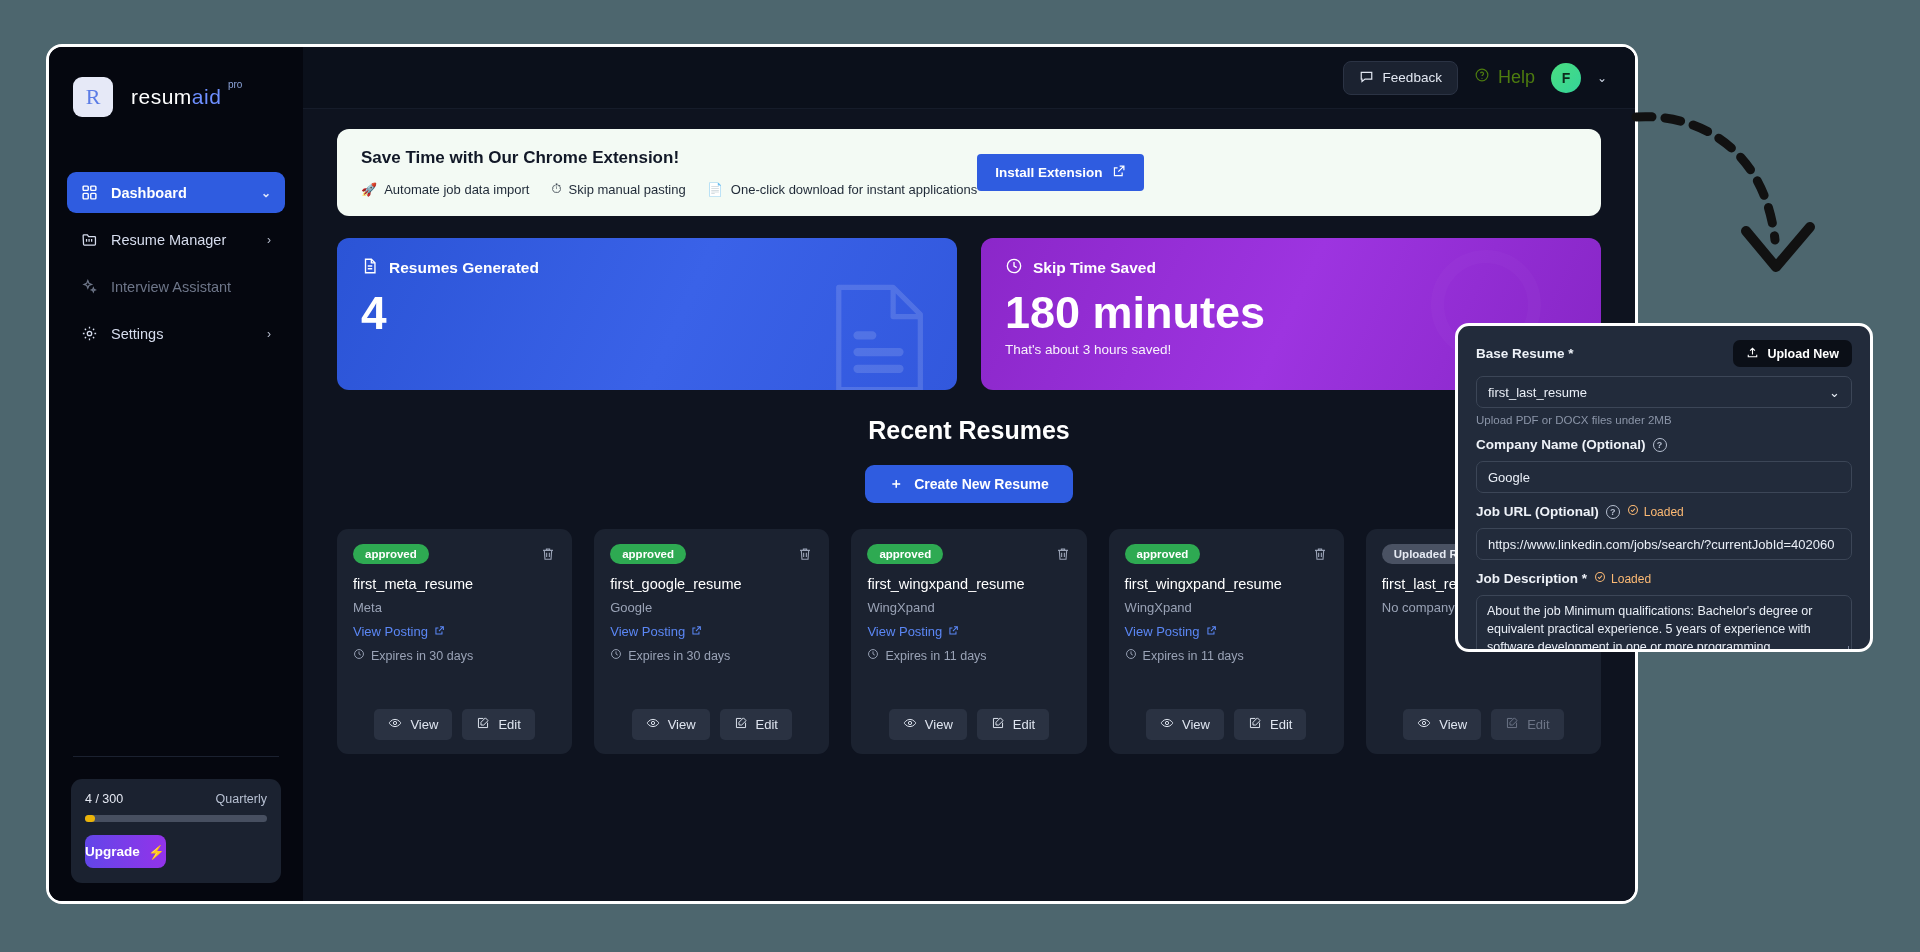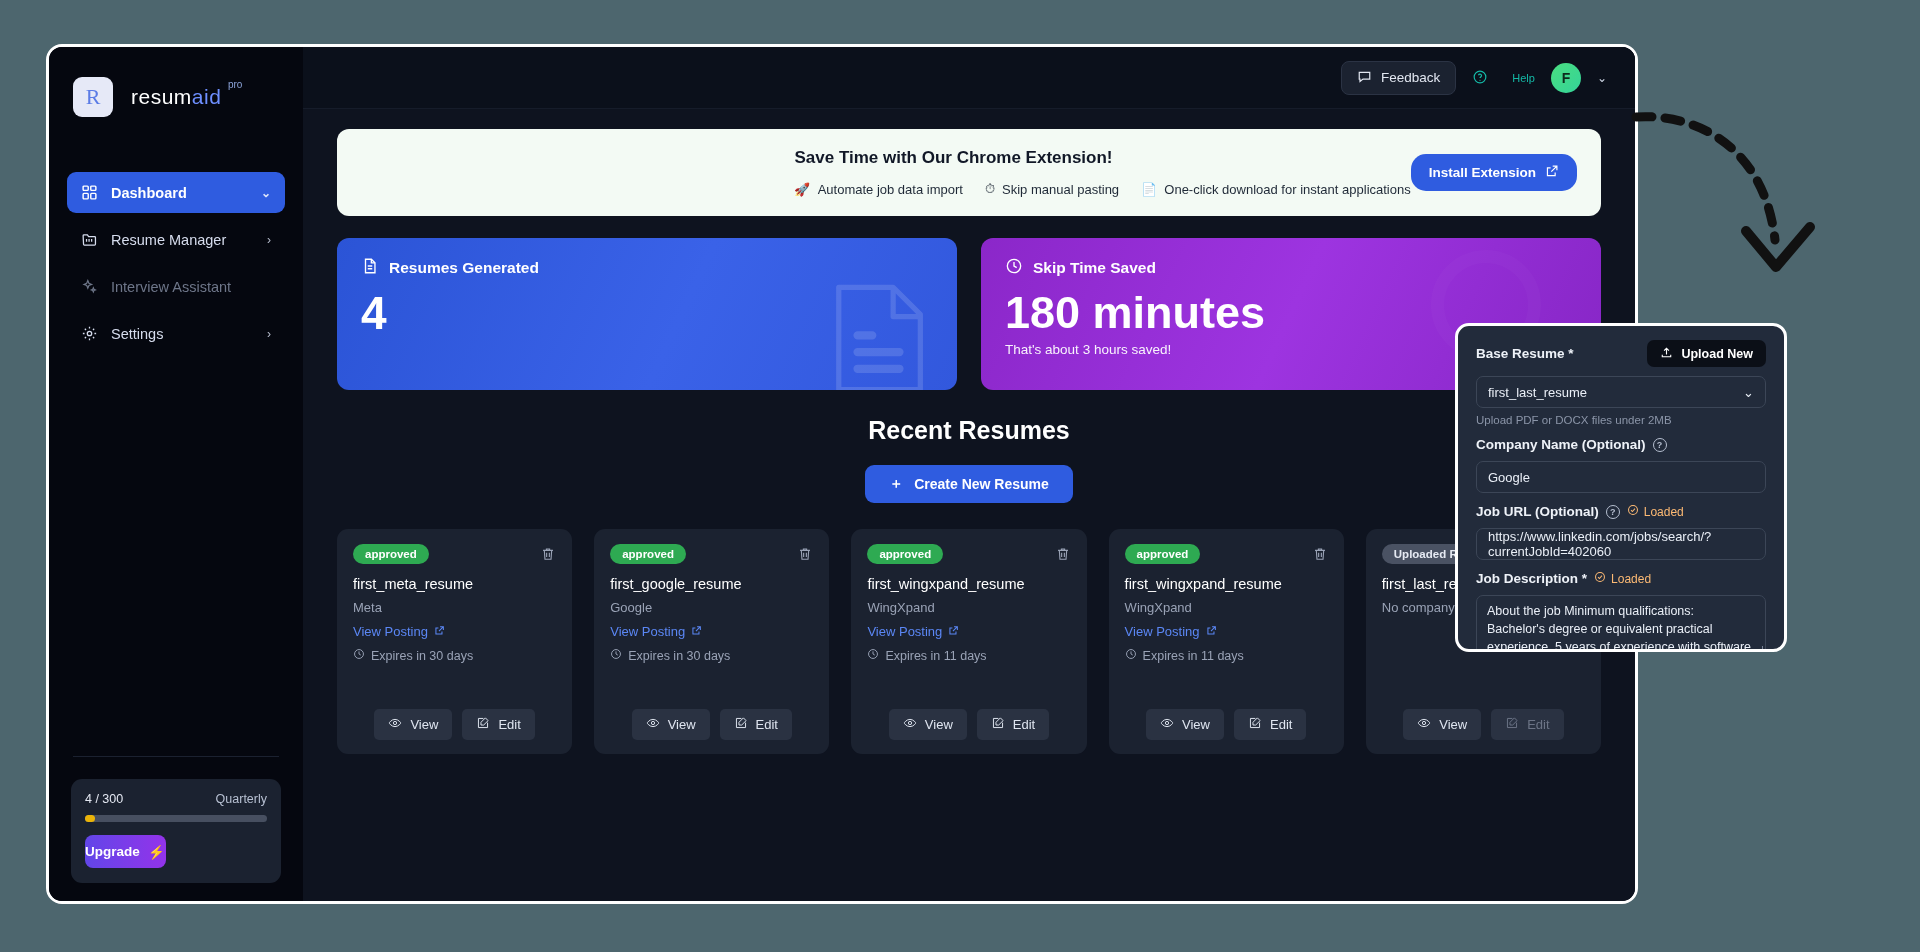--- a/index.html
+++ b/index.html
@@ -101,43 +101,43 @@
     border-bottom: 1px solid #161c2a;
   }
   .fb-btn {
     display: flex; align-items: center; gap: 9px;
     height: 34px; padding: 0 15px; border-radius: 8px;
     background: #1b2230; border: 1px solid #2b3344;
     color: #e2e7f1; font-size: 13.5px; cursor: pointer;
     font-family: "Liberation Sans", sans-serif;
   }
   .help-btn {
-    display: flex; align-items: center; gap: 24px;
-    color: #14b8a6; font-size: 11px; cursor: pointer;
+    display: flex; align-items: center; gap: 8px;
+    color: #4d7c0f; font-size: 18px; cursor: pointer;
   }
   .avatar {
     width: 30px; height: 30px; border-radius: 50%;
     background: linear-gradient(135deg,#4ade80,#34d399);
     color: #0d2b1c; font-size: 14px; font-weight: 700;
     display: flex; align-items: center; justify-content: center;
   }
   .avatar-chev { color: #cdd5e4; font-size: 12px; cursor: pointer; }
 
   .content { flex: 1; padding: 20px 34px 0; overflow: hidden; }
 
   
   .promo {
     background: #f3faf4; border-radius: 12px;
-    padding: 19px 24px; display: flex; align-items: center; justify-content: flex-end;
+    padding: 19px 24px; display: flex; align-items: center; justify-content: flex-start;
   }
   .promo-title { font-size: 17px; font-weight: 700; color: #111827; }
   .promo-feats { display: flex; align-items: center; gap: 22px; margin-top: 13px; }
   .promo-feat { display: flex; align-items: center; gap: 7px; font-size: 13px; color: #1f2937; }
   .install-btn {
-    background: #2f5ce0; color: #fff; border: none; border-radius: 15px;
+    background: #2f5ce0; color: #fff; border: none; border-radius: 4px;
     height: 37px; padding: 0 18px; font-size: 13.5px; font-weight: 600;
     display: flex; align-items: center; gap: 9px; cursor: pointer;
     font-family: "Liberation Sans", sans-serif;
   }
 
   
   .stats { display: flex; gap: 24px; margin-top: 22px; }
   .stat {
     flex: 1; height: 152px; border-radius: 12px; padding: 19px 24px;
     position: relative; overflow: hidden; color: #fff;
@@ -191,21 +191,21 @@
     color: #dfe5f0; font-size: 13px; height: 31px; padding: 0 14px;
     display: flex; align-items: center; gap: 8px; cursor: pointer;
     font-family: "Liberation Sans", sans-serif;
   }
   .act-btn.disabled { color: #6c7486; cursor: default; }
 
   
   .modal {
     position: absolute;
     left: 1455px; top: 323px;
-    width: 332px; height: 329px;
+    width: 418px; height: 329px;
     background: #222b3b;
     border: 3px solid #ffffff;
     border-radius: 14px;
     padding: 14px 18px 16px;
     z-index: 40;
     overflow: hidden;
   }
   .m-row { display: flex; align-items: center; justify-content: space-between; }
   .m-label { font-size: 13.5px; font-weight: 700; color: #eef2f8; display: flex; align-items: center; gap: 7px; }
   .upload-btn {

